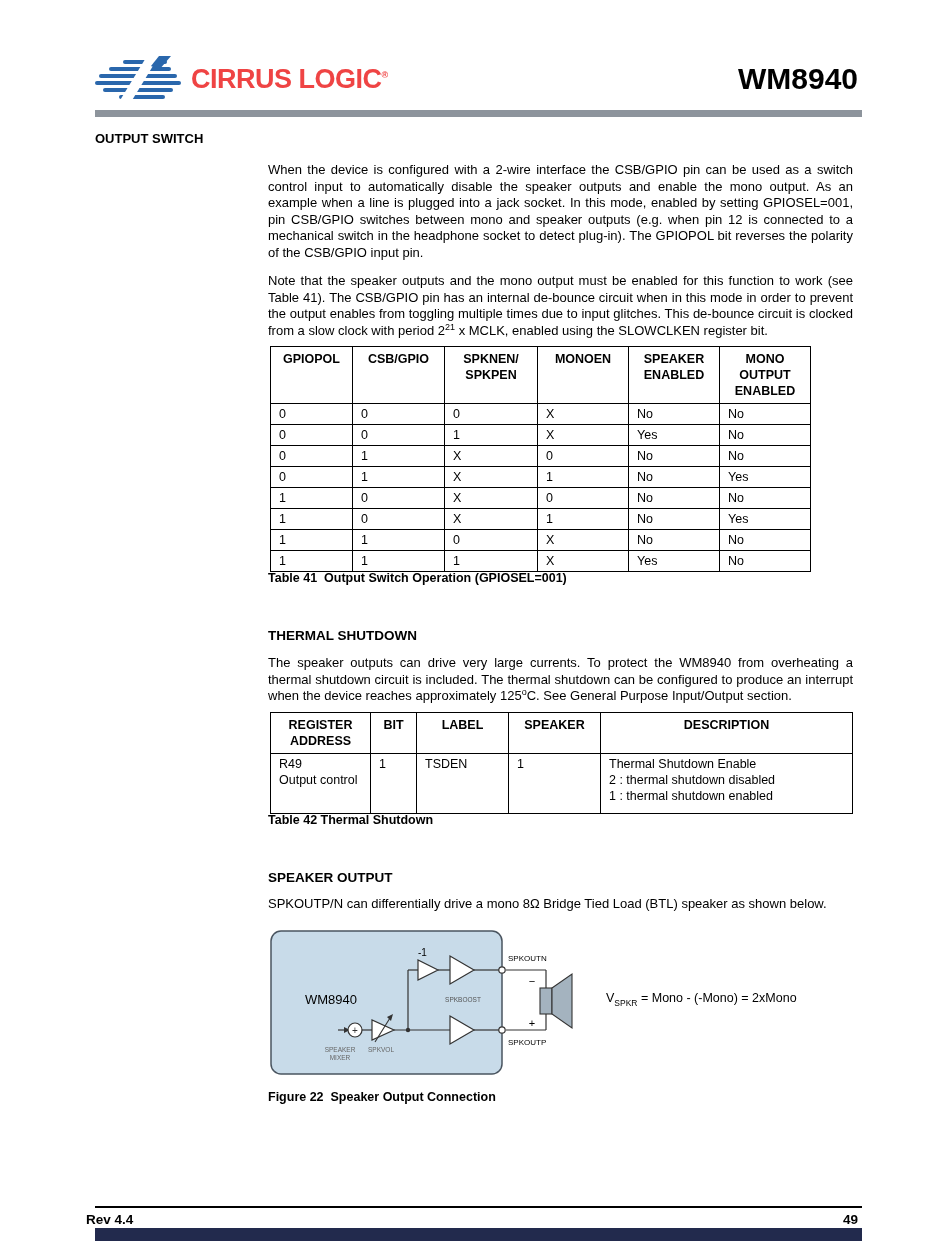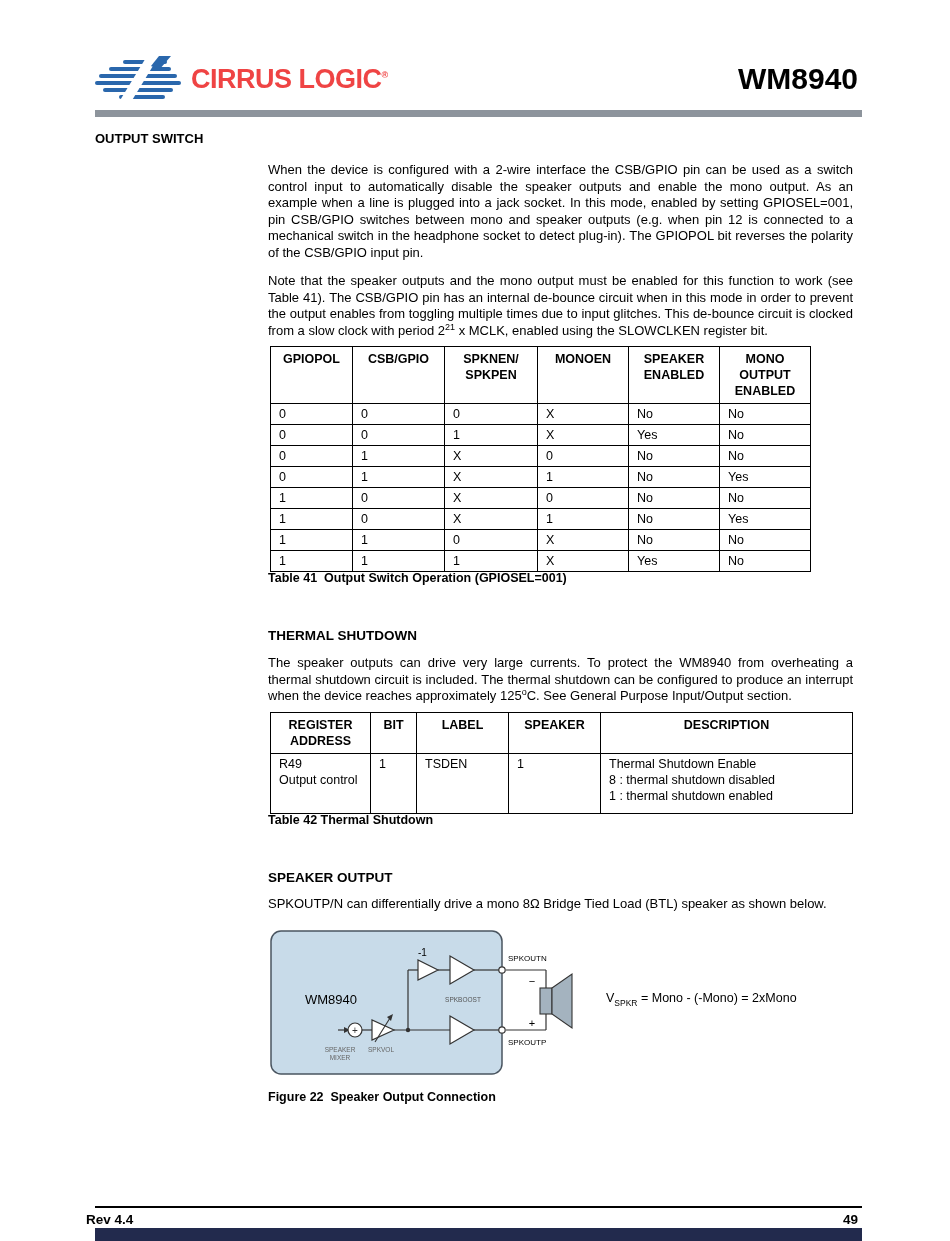--- a/index.html
+++ b/index.html
@@ -193,21 +193,21 @@
     </tr>
   </thead>
   <tbody>
     <tr>
       <td>R49
 Output control</td>
       <td>1</td>
       <td>TSDEN</td>
       <td>1</td>
       <td>Thermal Shutdown Enable
-8 : thermal shutdown disabled
+2 : thermal shutdown disabled
 1 : thermal shutdown enabled</td>
     </tr>
   </tbody>
 </table>
 <div class="abs caption" style="left:268px; top:813px;">Table 42 Thermal Shutdown</div>
 
 <div class="abs h2" style="left:268px; top:870px;">SPEAKER OUTPUT</div>
 <div class="abs body-text" style="left:268px; top:896px;">SPKOUTP/N can differentially drive a mono 8Ω Bridge Tied Load (BTL) speaker as shown below.</div>
 
 <div class="abs figure">

